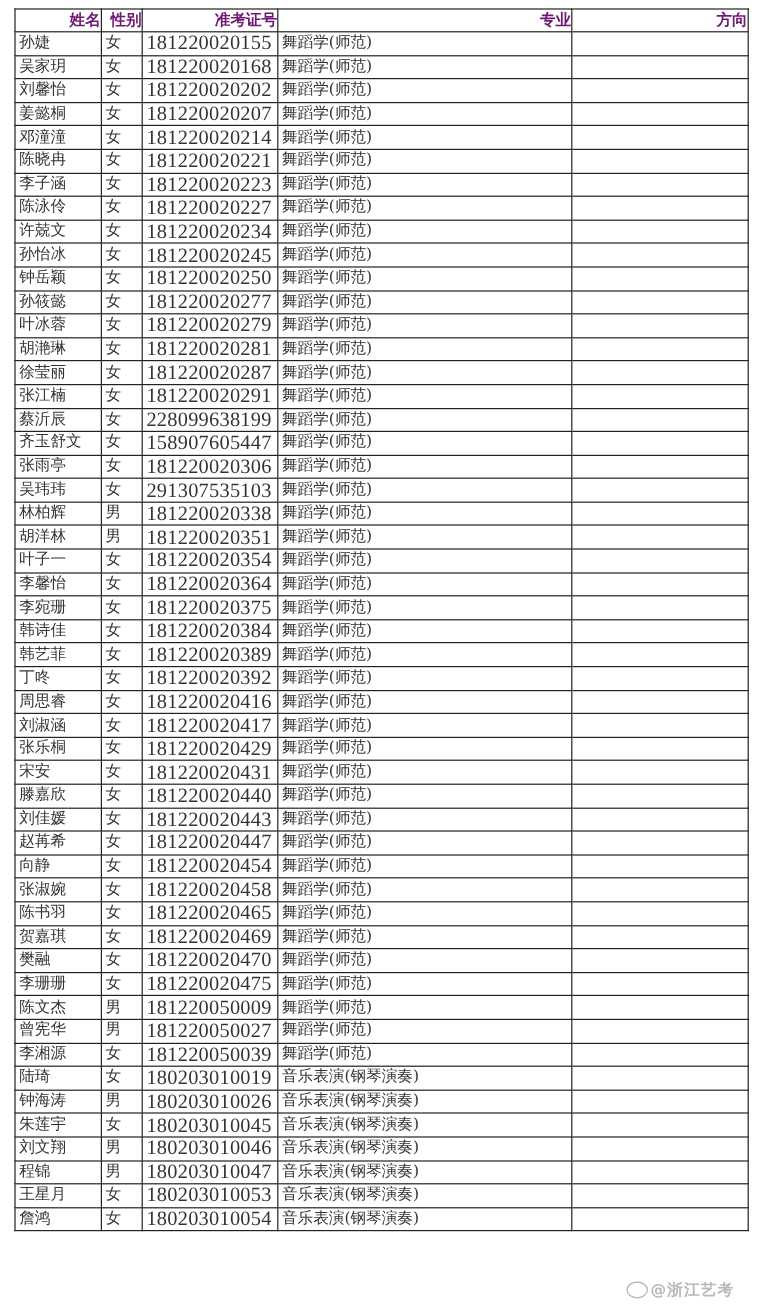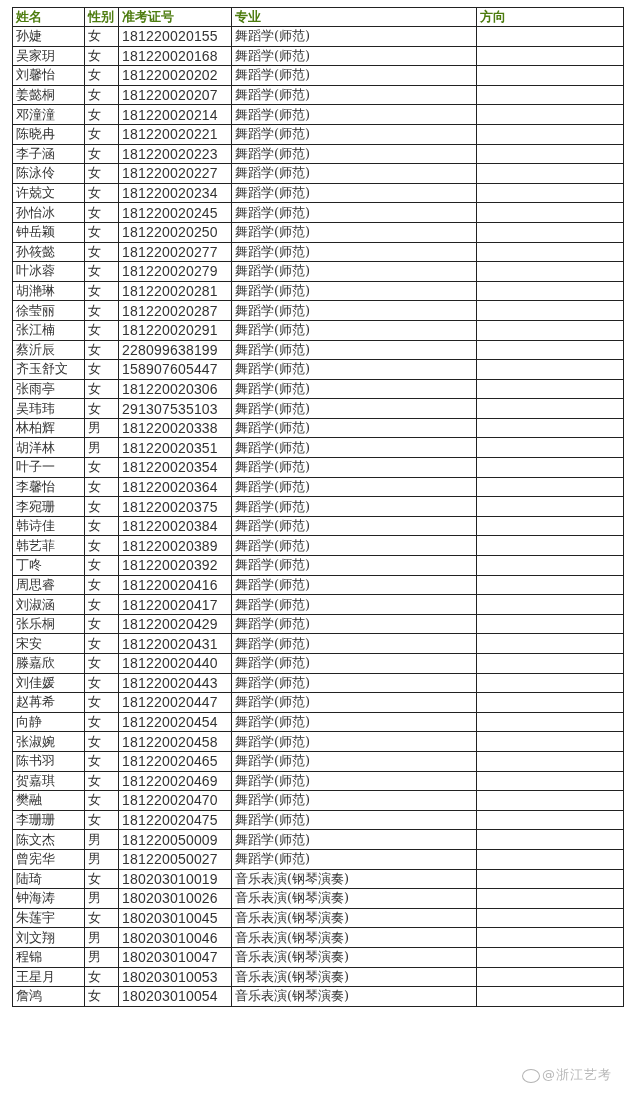--- a/index.html
+++ b/index.html
@@ -5,24 +5,24 @@
   html, body { margin:0; padding:0; background:#ffffff; }
   body { width:640px; height:1093px; position:relative; overflow:hidden; }
   .sheet { position:absolute; left:12px; top:7px; }
   table { border-collapse:collapse; table-layout:fixed; width:611px;
           font-family:"DejaVu Serif","Liberation Serif",serif; font-size:13px; color:#333; }
   col.c-name { width:72px; } col.c-sex { width:34px; } col.c-id { width:113px; }
   col.c-major { width:245px; } col.c-dir { width:147px; }
   th, td { border:1.6px solid #222; height:18.6px; padding:0 0 0 3px; text-align:left;
            white-space:nowrap; overflow:hidden; line-height:18px; }
   th { font-family:Liberation Sans, sans-serif; font-weight:bold;
-       color:#4d7c0f; font-size:13px; height:18px; }
-  td.id { font-family:Liberation Sans, sans-serif; font-size:14px; letter-spacing:0.2px; }
+       color:#701a75; font-size:13px; height:18px;text-align:right; }
+  td.id { font-family:Liberation Serif, serif; font-size:17px; letter-spacing:0.2px; }
   .watermark { position:absolute; left:522px; top:1066px; font-family:"DejaVu Sans",sans-serif;
-               font-size:13px; color:rgba(160,160,160,0.75); letter-spacing:1px; }
+               font-size:13px; color:rgba(160,160,160,0.75); letter-spacing:1px;font-weight:bold; }
   .wb-icon { display:inline-block; width:16px; height:12px; border:1.5px solid rgba(160,160,160,0.8);
              border-radius:50%; vertical-align:middle; margin-right:2px; }
 </style>
 </head>
 <body>
 
 <div class="sheet">
   <table>
     <colgroup>
       <col class="c-name">
@@ -336,20 +336,27 @@
           <td></td>
         </tr>
         <tr>
           <td>曾宪华</td>
           <td>男</td>
           <td class="id">181220050027</td>
           <td>舞蹈学(师范)</td>
           <td></td>
         </tr>
         <tr>
+          <td>李湘源</td>
+          <td>女</td>
+          <td class="id">181220050039</td>
+          <td>舞蹈学(师范)</td>
+          <td></td>
+        </tr>
+        <tr>
           <td>陆琦</td>
           <td>女</td>
           <td class="id">180203010019</td>
           <td>音乐表演(钢琴演奏)</td>
           <td></td>
         </tr>
         <tr>
           <td>钟海涛</td>
           <td>男</td>
           <td class="id">180203010026</td>

